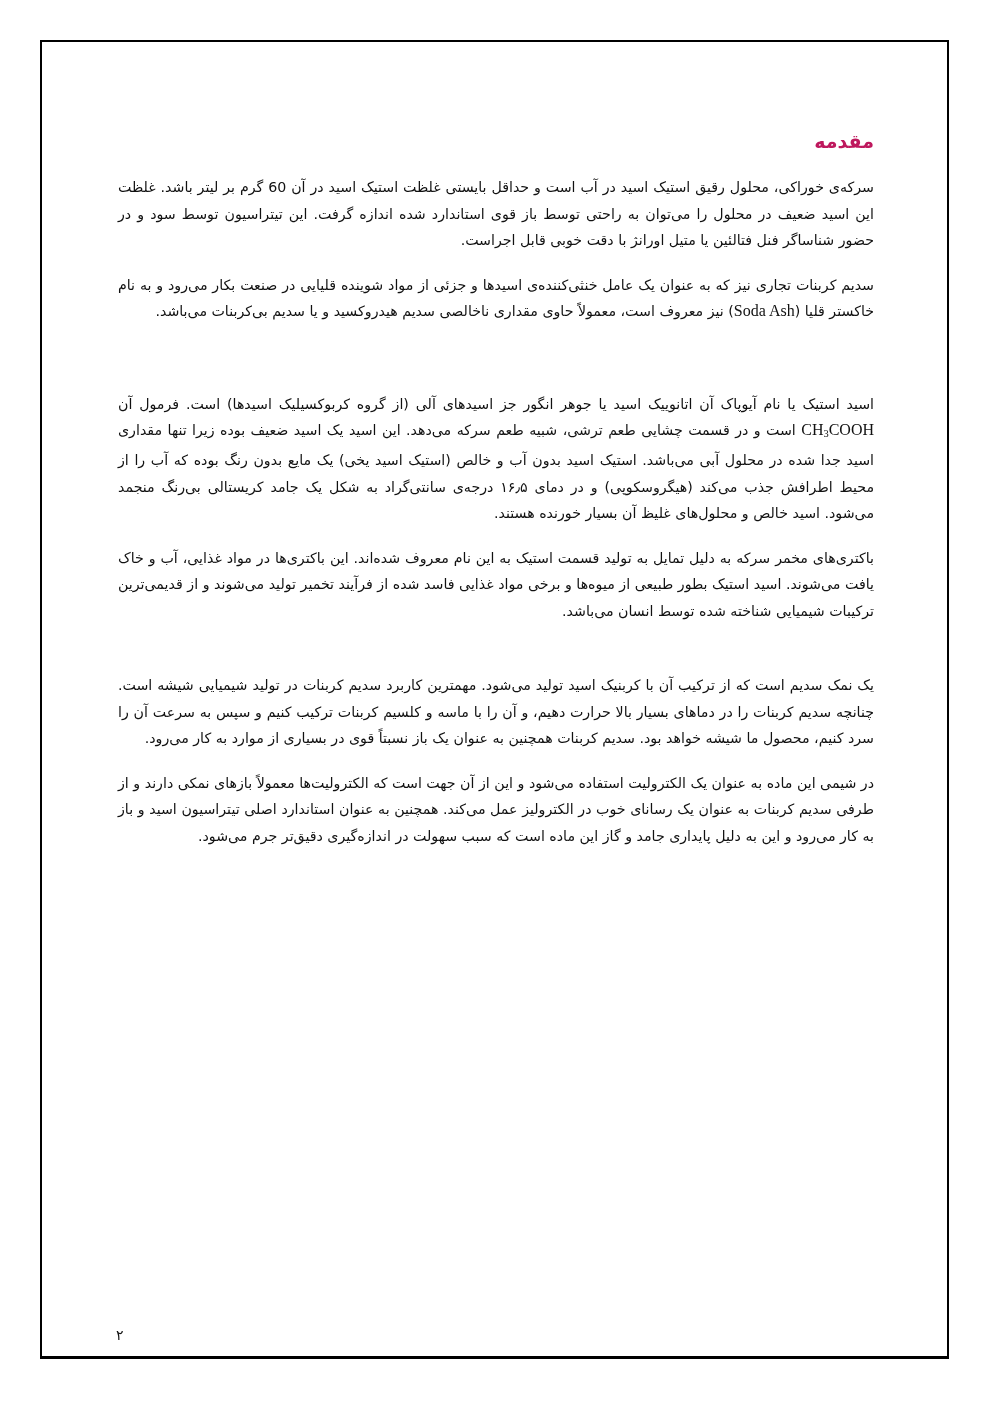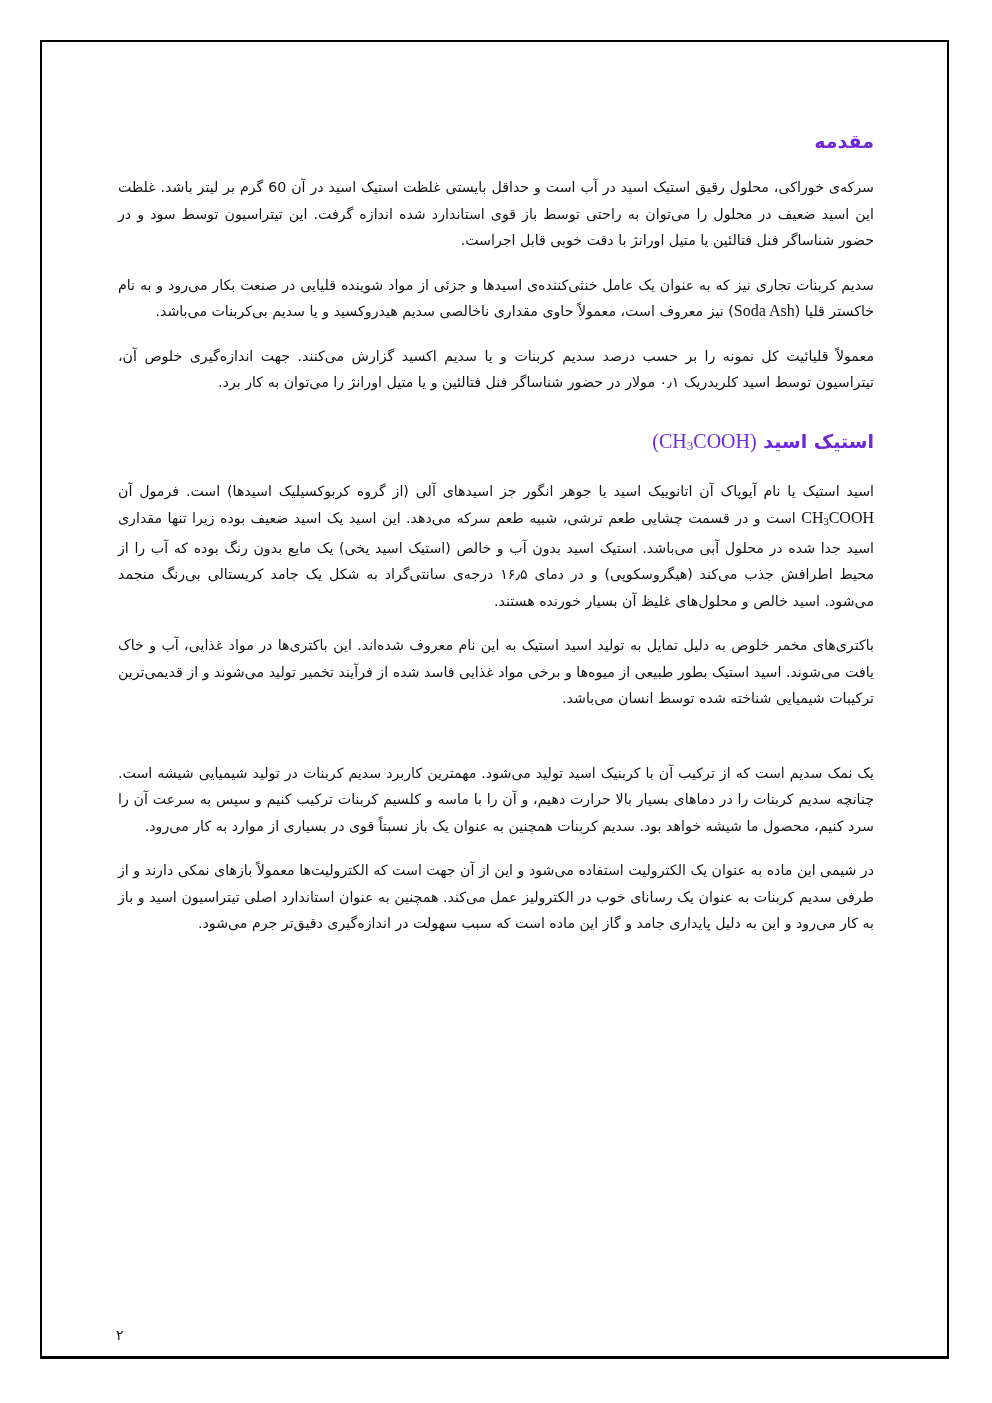--- a/index.html
+++ b/index.html
@@ -9,21 +9,21 @@
       border: 2px solid #000; border-bottom-width: 3px; border-right-width: 2px;
       box-sizing: border-box;
     }
     .content {
       position: absolute; left: 118px; top: 126px; width: 756px;
       direction: rtl; text-align: justify;
       font-family: "DejaVu Sans", sans-serif; color: #111;
     }
     h2 {
       margin: 0; font-size: 19px; font-weight: bold; line-height: 30px;
-      font-family: "DejaVu Sans", sans-serif; color: #6d28d9;
+      font-family: "DejaVu Sans", sans-serif; color: #be185d;
     }
     h2 .formula { font-family: "Liberation Serif", serif; font-weight: normal; font-size: 20px; }
     h2 .formula sub, p .formula sub { font-size: 0.65em; vertical-align: -0.15em; }
     p {
       margin: 0; font-size: 14.2px; line-height: 26.5px;
       text-align: justify; text-align-last: right;
     }
     p .latin { font-family: "Liberation Serif", serif; font-size: 16px; }
     .gap-h { height: 18px; }
     .gap-p { height: 18px; }
@@ -41,32 +41,27 @@
 <div class="content">
 
   <h2>
     <span>مقدمه</span>
   </h2>
   <div class="gap-h"></div>
   <p>سرکه‌ی خوراکی، محلول رقیق استیک اسید در آب است و حداقل بایستی غلظت استیک اسید در آن 60 گرم بر لیتر باشد. غلظت این اسید ضعیف در محلول را می‌توان به راحتی توسط باز قوی استاندارد شده اندازه گرفت. این تیتراسیون توسط سود و در حضور شناساگر فنل فتالئین یا متیل اورانژ با دقت خوبی قابل اجراست.</p>
   <div class="gap-p"></div>
   <p><span>سدیم کربنات تجاری نیز که به عنوان یک عامل خنثی‌کننده‌ی اسیدها و جزئی از مواد شوینده قلیایی در صنعت بکار می‌رود و به نام خاکستر قلیا (</span><span class="latin">Soda Ash</span><span>) نیز معروف است، معمولاً حاوی مقداری ناخالصی سدیم هیدروکسید و یا سدیم بی‌کربنات می‌باشد.</span></p>
   <div class="gap-p"></div>
-  <p>معمولاً قلیائیت کل نمونه را بر حسب درصد سدیم کربنات و یا سدیم اکسید گزارش می‌کنند. جهت اندازه‌گیری خلوص آن، تیتراسیون توسط اسید کلریدریک ۰٫۱ مولار در حضور شناساگر فنل فتالئین و یا متیل اورانژ را می‌توان به کار برد.</p>
 
   <div class="gap-sec"></div>
 
-  <h2>
-    <span>استیک اسید</span>
-    <span class="formula" dir="ltr">(<span>CH</span><sub>3</sub><span>COOH</span>)</span>
-  </h2>
   <div class="gap-h"></div>
   <p><span>اسید استیک یا نام آیوپاک آن اتانوییک اسید یا جوهر انگور جز اسیدهای آلی (از گروه کربوکسیلیک اسیدها) است. فرمول آن </span><span class="latin formula" dir="ltr"><span>CH</span><sub>3</sub><span>COOH</span></span><span> است  و در قسمت چشایی طعم ترشی، شبیه طعم سرکه می‌دهد. این اسید یک اسید ضعیف بوده زیرا تنها مقداری اسید جدا شده در محلول آبی می‌باشد. استیک اسید بدون آب و خالص (استیک اسید یخی) یک مایع بدون رنگ بوده که آب را از محیط اطرافش جذب می‌کند (هیگروسکوپی) و در دمای ۱۶٫۵ درجه‌ی سانتی‌گراد به شکل یک جامد کریستالی بی‌رنگ منجمد می‌شود. اسید خالص و محلول‌های غلیظ آن بسیار خورنده هستند.</span></p>
   <div class="gap-p"></div>
-  <p>باکتری‌های مخمر خلوص به دلیل تمایل به تولید اسید استیک به این نام معروف شده‌اند. این باکتری‌ها در مواد غذایی، آب و خاک یافت می‌شوند. اسید استیک بطور طبیعی از میوه‌ها و برخی مواد غذایی فاسد شده از فرآیند تخمیر تولید می‌شوند و از قدیمی‌ترین ترکیبات شیمیایی شناخته شده توسط انسان می‌باشد.</p>
+  <p>باکتری‌های مخمر سرکه به دلیل تمایل به تولید قسمت استیک به این نام معروف شده‌اند. این باکتری‌ها در مواد غذایی، آب و خاک یافت می‌شوند. اسید استیک بطور طبیعی از میوه‌ها و برخی مواد غذایی فاسد شده از فرآیند تخمیر تولید می‌شوند و از قدیمی‌ترین ترکیبات شیمیایی شناخته شده توسط انسان می‌باشد.</p>
 
   <div class="gap-sec"></div>
 
   <div class="gap-h"></div>
   <p>یک نمک سدیم است که از ترکیب آن با کربنیک اسید تولید می‌شود. مهمترین کاربرد سدیم کربنات در تولید شیمیایی شیشه است. چنانچه سدیم کربنات را در دماهای بسیار بالا حرارت دهیم، و آن را با ماسه و کلسیم کربنات ترکیب کنیم و سپس به سرعت آن را سرد کنیم، محصول ما شیشه خواهد بود. سدیم کربنات همچنین به عنوان یک باز نسبتاً قوی در بسیاری از موارد به کار می‌رود.</p>
   <div class="gap-p"></div>
   <p>در شیمی این ماده به عنوان یک الکترولیت استفاده می‌شود و این از آن جهت است که الکترولیت‌ها معمولاً بازهای نمکی دارند و از طرفی سدیم کربنات به عنوان یک رسانای خوب در الکترولیز عمل می‌کند. همچنین به عنوان استاندارد اصلی تیتراسیون اسید و باز به کار می‌رود و این به دلیل پایداری جامد و گاز این ماده است که سبب سهولت در اندازه‌گیری دقیق‌تر جرم می‌شود.</p>
 </div>
 
 <div class="page-number">۲</div>

